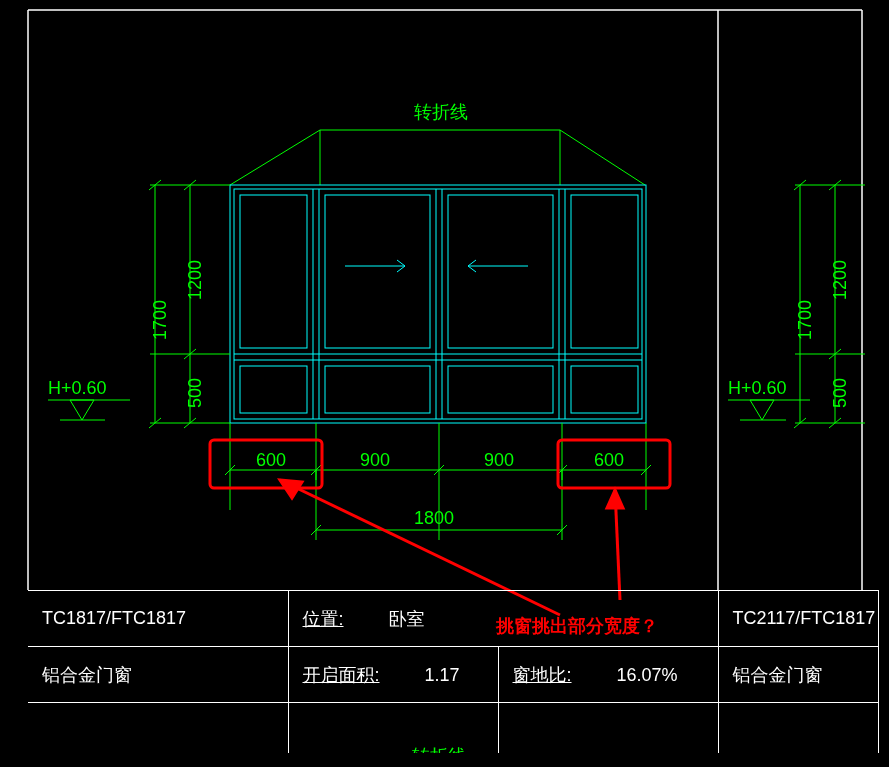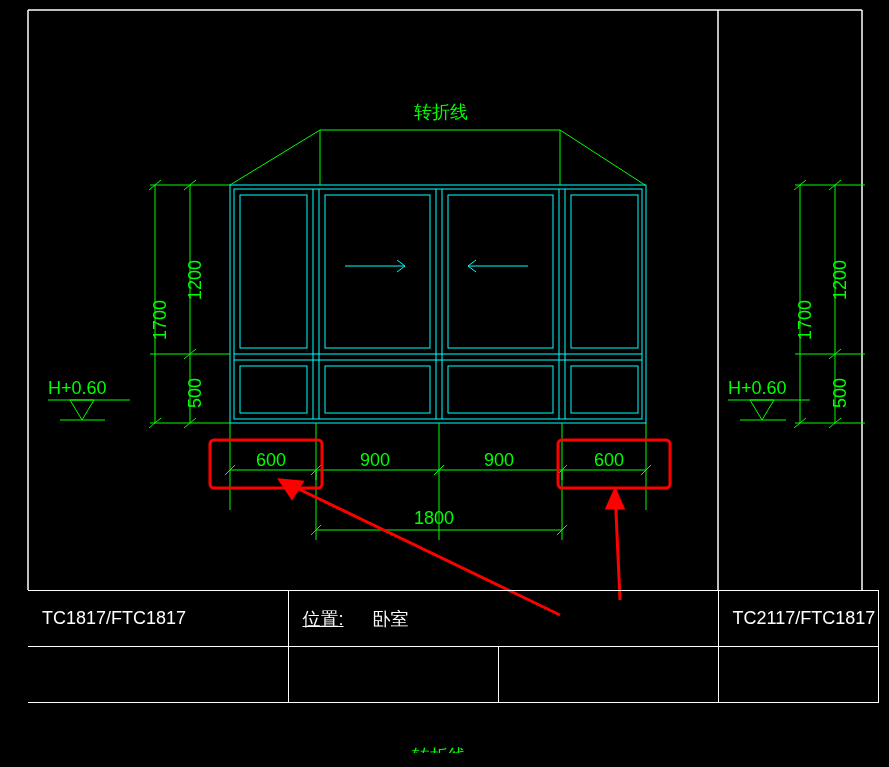--- a/index.html
+++ b/index.html
@@ -52,21 +52,21 @@
     padding: 0 14px;
     height: 56px;
     vertical-align: middle;
     overflow: hidden;
     white-space: nowrap;
   }
   .info-table tr:first-child td { border-top: 1px solid #fff; }
   .info-table td:first-child { border-left: none; }
 
   .kv-label { display:inline-block;text-decoration:underline; }
-  .kv-val { display:inline-block; margin-left: 24px; }
+  .kv-val { display:inline-block; margin-left: 40px; }
 
   .fade {
     position: absolute;
     left: 0; right: 0; bottom: 0; height: 14px;
     background: #000;
   }
 </style>
 </head>
 <body>
 
@@ -221,20 +221,21 @@
 
 <div class="txt txt-green" style="left:48px; top:378px;">H+0.60</div>
 <div class="txt txt-green" style="left:728px; top:378px;">H+0.60</div>
 
 <div class="txt txt-green" style="left:256px; top:450px;">600</div>
 <div class="txt txt-green" style="left:360px; top:450px;">900</div>
 <div class="txt txt-green" style="left:484px; top:450px;">900</div>
 <div class="txt txt-green" style="left:594px; top:450px;">600</div>
 <div class="txt txt-green" style="left:414px; top:508px;text-align:right;">1800</div>
 
+<div class="txt txt-red" style="left:496px; top:614px; z-index:5;">挑窗挑出部分宽度？</div>
 
 <div class="txt txt-green" style="left:412px; top:744px;">转折线</div>
 
 <table class="info-table">
   <colgroup>
     <col style="width:260px">
     <col style="width:210px">
     <col style="width:220px">
     <col style="width:160px">
   </colgroup>
@@ -245,20 +246,36 @@
     </td>
     <td colspan="2">
       <span class="kv-label">位置:</span>
       <span class="kv-val">卧室</span>
     </td>
     <td>
       <span>TC2117/FTC1817</span>
     </td>
   </tr>
   <tr>
+    <td>
+      <span>铝合金门窗</span>
+    </td>
+    <td>
+      <span class="kv-label">开启面积:</span>
+      <span class="kv-val">1.17</span>
+    </td>
+    <td>
+      <span class="kv-label">窗地比:</span>
+      <span class="kv-val">16.07%</span>
+    </td>
+    <td>
+      <span>铝合金门窗</span>
+    </td>
+  </tr>
+  <tr>
     <td style="height:40px"></td>
           <td></td>
           <td></td>
           <td></td>
   </tr>
 </tbody>
     </table>
 
 <div class="fade"></div>
 </div>

